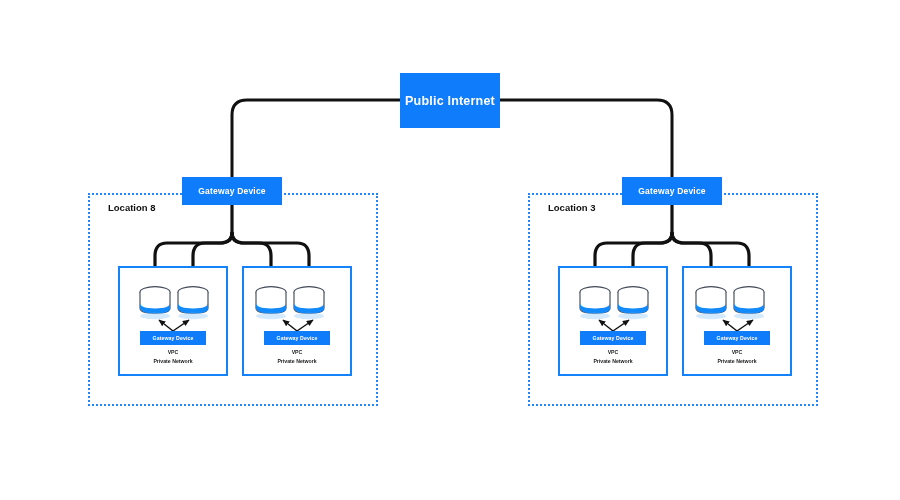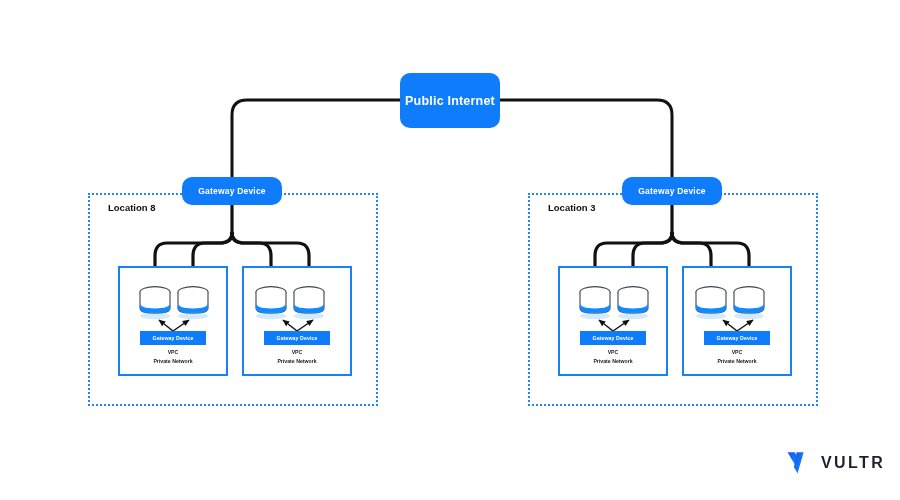--- a/index.html
+++ b/index.html
@@ -29,21 +29,20 @@
     height: 500px;
     overflow: visible;
   }
   .node {
     position: absolute;
     box-sizing: border-box;
     display: flex;
     align-items: center;
     justify-content: center;
     text-align: center;
-    border-radius: 10px;
   }
   
   .blue-box {
     background: #0f7cfc;
     color: #ffffff;
     font-weight: bold;
     letter-spacing: 0.2px;
   }
   .public-internet {
     left: 400px;
@@ -260,21 +259,14 @@
     <div>VPC</div>
     <div>Private Network</div>
   </div>
 
   <div class="node blue-box public-internet">Public Internet</div>
 
   <div class="node blue-box gw-top gw-top-1">Gateway Device</div>
 
   <div class="node blue-box gw-top gw-top-2">Gateway Device</div>
 
-  <div class="vultr-logo">
-    <svg width="26" height="26" viewBox="0 0 26 26">
-      <path d="M1.5,2.2 L8.6,2.2 L13.0,9.6 L9.4,15.6 z" fill="url(#vultrGrad)"></path>
-      <path d="M10.6,2.2 L17.6,2.2 L11.6,23.4 L8.0,17.3 z" fill="url(#vultrGrad)"></path>
-    </svg>
-    <span class="vultr-word">VULTR</span>
-  </div>
 
 </div>
 
 </body></html>

